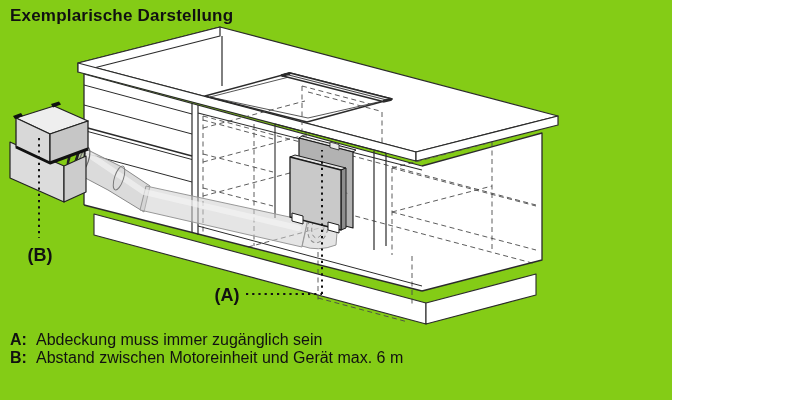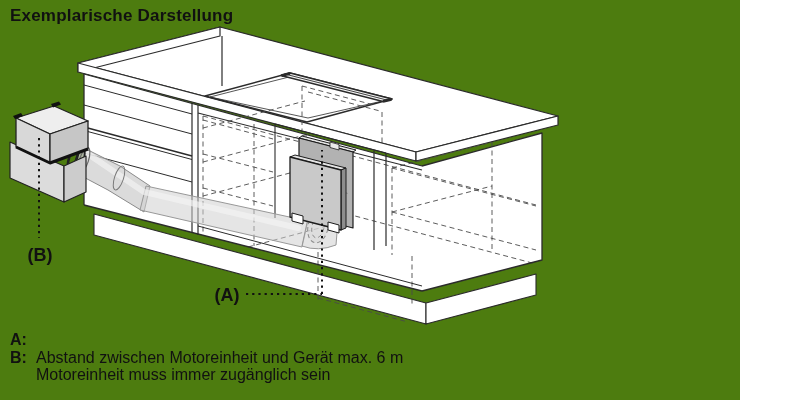--- a/index.html
+++ b/index.html
@@ -1,16 +1,16 @@
 <!DOCTYPE html>
 <html><head>
 <meta charset="utf-8">
 <style>
   html,body{margin:0;padding:0;background:#fff;}
-  #stage{position:relative;width:740px;height:400px;background:#4d7c0f;overflow:hidden;
+  #stage{position:relative;width:672px;height:400px;background:#84cc16;overflow:hidden;
          font-family:"Liberation Sans", sans-serif;color:#111;}
   #title{position:absolute;left:10px;top:6px;font-size:17px;font-weight:bold;letter-spacing:0.2px;}
   #figure-svg{position:absolute;left:0;top:0;}
   #legend{position:absolute;left:10px;top:331px;font-size:16px;line-height:17.5px;}
   .legend-row{display:flex;}
   .legend-prefix{font-weight:bold;width:26px;flex:none;}
   .legend-text{white-space:nowrap;}
 </style>
 </head>
 <body>
@@ -165,24 +165,24 @@
       <line x1="246" y1="294" x2="322" y2="294"></line>
       <line x1="322" y1="294" x2="322" y2="150"></line>
     </g>
     <text x="40" y="261" text-anchor="middle" font-size="18" font-weight="bold" fill="#111">(B)</text>
     <text x="227" y="301" text-anchor="middle" font-size="18" font-weight="bold" fill="#111">(A)</text>
   </svg>
 
   <div id="legend">
     <div class="legend-row">
       <span class="legend-prefix">A:</span>
+      <span class="legend-text">Abdeckung muss immer zugänglich sein</span>
     </div>
     <div class="legend-row">
       <span class="legend-prefix">B:</span>
       <span class="legend-text">Abstand zwischen Motoreinheit und Gerät max. 6 m</span>
     </div>
     <div class="legend-row">
       <span class="legend-prefix"></span>
-      <span class="legend-text">Motoreinheit muss immer zugänglich sein</span>
     </div>
   </div>
 
 </div>
 
 </body></html>

